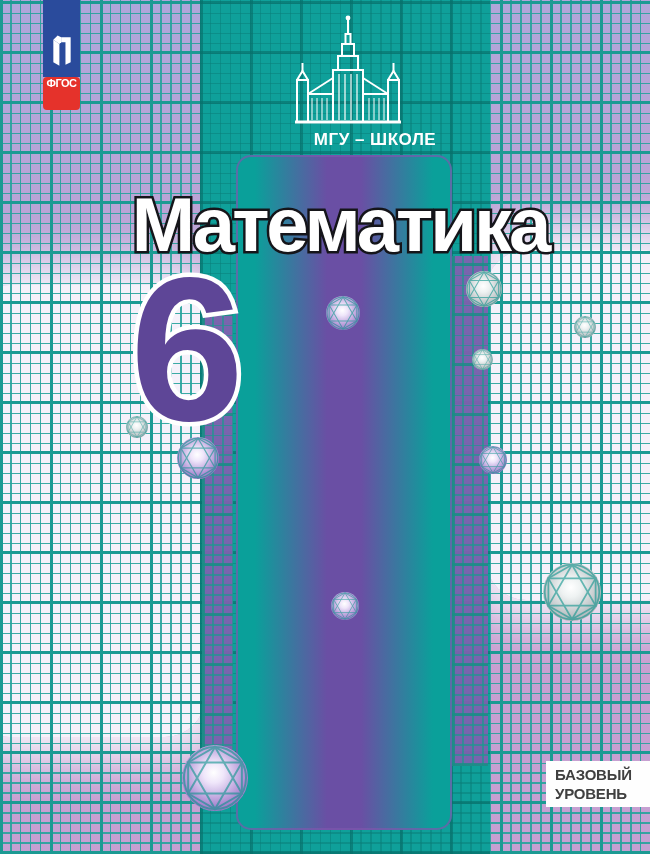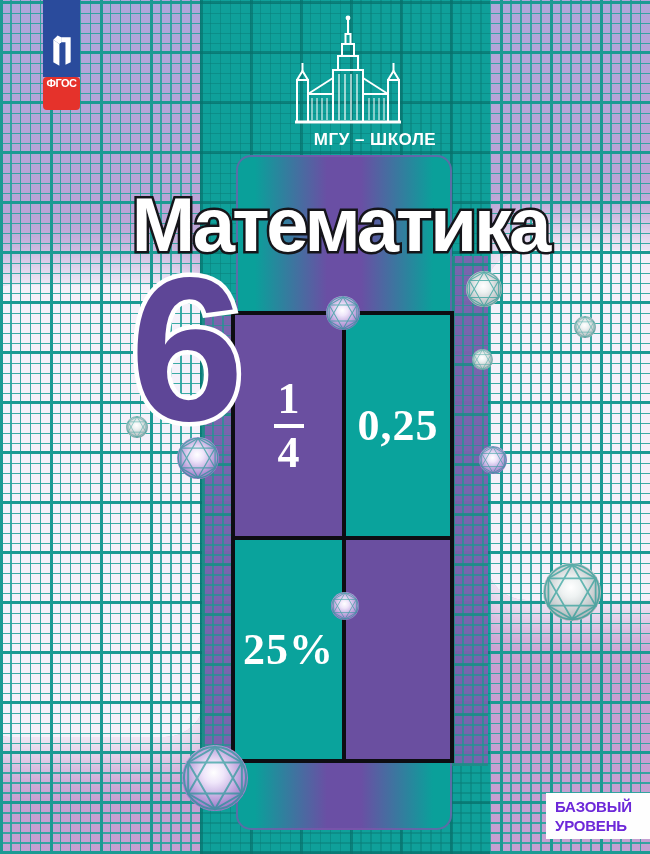--- a/index.html
+++ b/index.html
@@ -63,58 +63,42 @@
   #mgu-banner{position:absolute;left:200px;top:130px;width:350px;z-index:8;
     text-align:center;color:#fff;font-weight:bold;font-size:17px;letter-spacing:.5px;}
   
   #publisher-badge{position:absolute;left:43px;top:0;width:37px;height:77px;z-index:9;
     background:#2a4b9c;display:flex;align-items:flex-end;justify-content:center;padding-bottom:8px;box-sizing:border-box;}
   #fgos-badge{position:absolute;left:43px;top:77px;width:37px;height:33px;z-index:9;
     background:#e5322b;border-radius:4px;display:flex;justify-content:center;
     color:#fff;font-weight:bold;font-size:11px;letter-spacing:-.5px;}
   
   #level-badge{position:absolute;left:546px;top:761px;width:104px;height:46px;z-index:9;
-    background:#fefefe;color:#6d28d9;font-weight:bold;font-size:15px;line-height:19px;
-    padding:4px 0 0 9px;box-sizing:border-box;letter-spacing:-.2px;margin-top:32px;}
+    background:#fefefe;color:#404040;font-weight:bold;font-size:15px;line-height:19px;
+    padding:4px 0 0 9px;box-sizing:border-box;letter-spacing:-.2px;}
   
   .sphere{position:absolute;z-index:7;border-radius:50%;}
   .sphere svg{position:absolute;inset:0;width:100%;height:100%;}
   .sphere-purple{background:radial-gradient(circle at 48% 42%,#ffffff 0%,#efe6fa 20%,#a785cf 65%,#7c5ba8 100%);}
   .sphere-gray{background:radial-gradient(circle at 48% 42%,#ffffff 0%,#eef2f2 22%,#b9bfc2 65%,#8f979b 100%);}
   .hidden-defs{position:absolute;width:0;height:0;overflow:hidden;}
 </style>
 </head>
 <body>
 
 <div id="cover">
 
   <div id="white-left" class="white-region"></div>
   <div id="white-right" class="white-region"></div>
   <div class="gridlines"></div>
   <div id="teal-band"></div>
   <div id="strip-left" class="band-strip"></div>
   <div id="strip-right" class="band-strip"></div>
   <div id="gradient-panel"></div>
 
-  <div id="equiv-table">
-    <div class="cell cell-purple">
-      <div class="frac">
-        <span>1</span>
-        <span class="bar"></span>
-        <span>4</span>
-      </div>
-    </div>
-    <div class="cell cell-teal">
-      <span class="num-text">0,25</span>
-    </div>
-    <div class="cell cell-teal">
-      <span class="num-text">25%</span>
-    </div>
-    <div class="cell cell-purple"></div>
-  </div>
 
   <svg id="title-svg" width="580" height="95">
     <text x="290" y="71" text-anchor="middle">Математика</text>
   </svg>
   <svg id="grade-svg" width="185" height="190">
     <text x="92" y="168" text-anchor="middle">6</text>
   </svg>
 
   <svg id="mgu-building" width="112" height="114" viewBox="0 0 112 114">
     <g stroke="#fff" fill="none" stroke-width="2">

